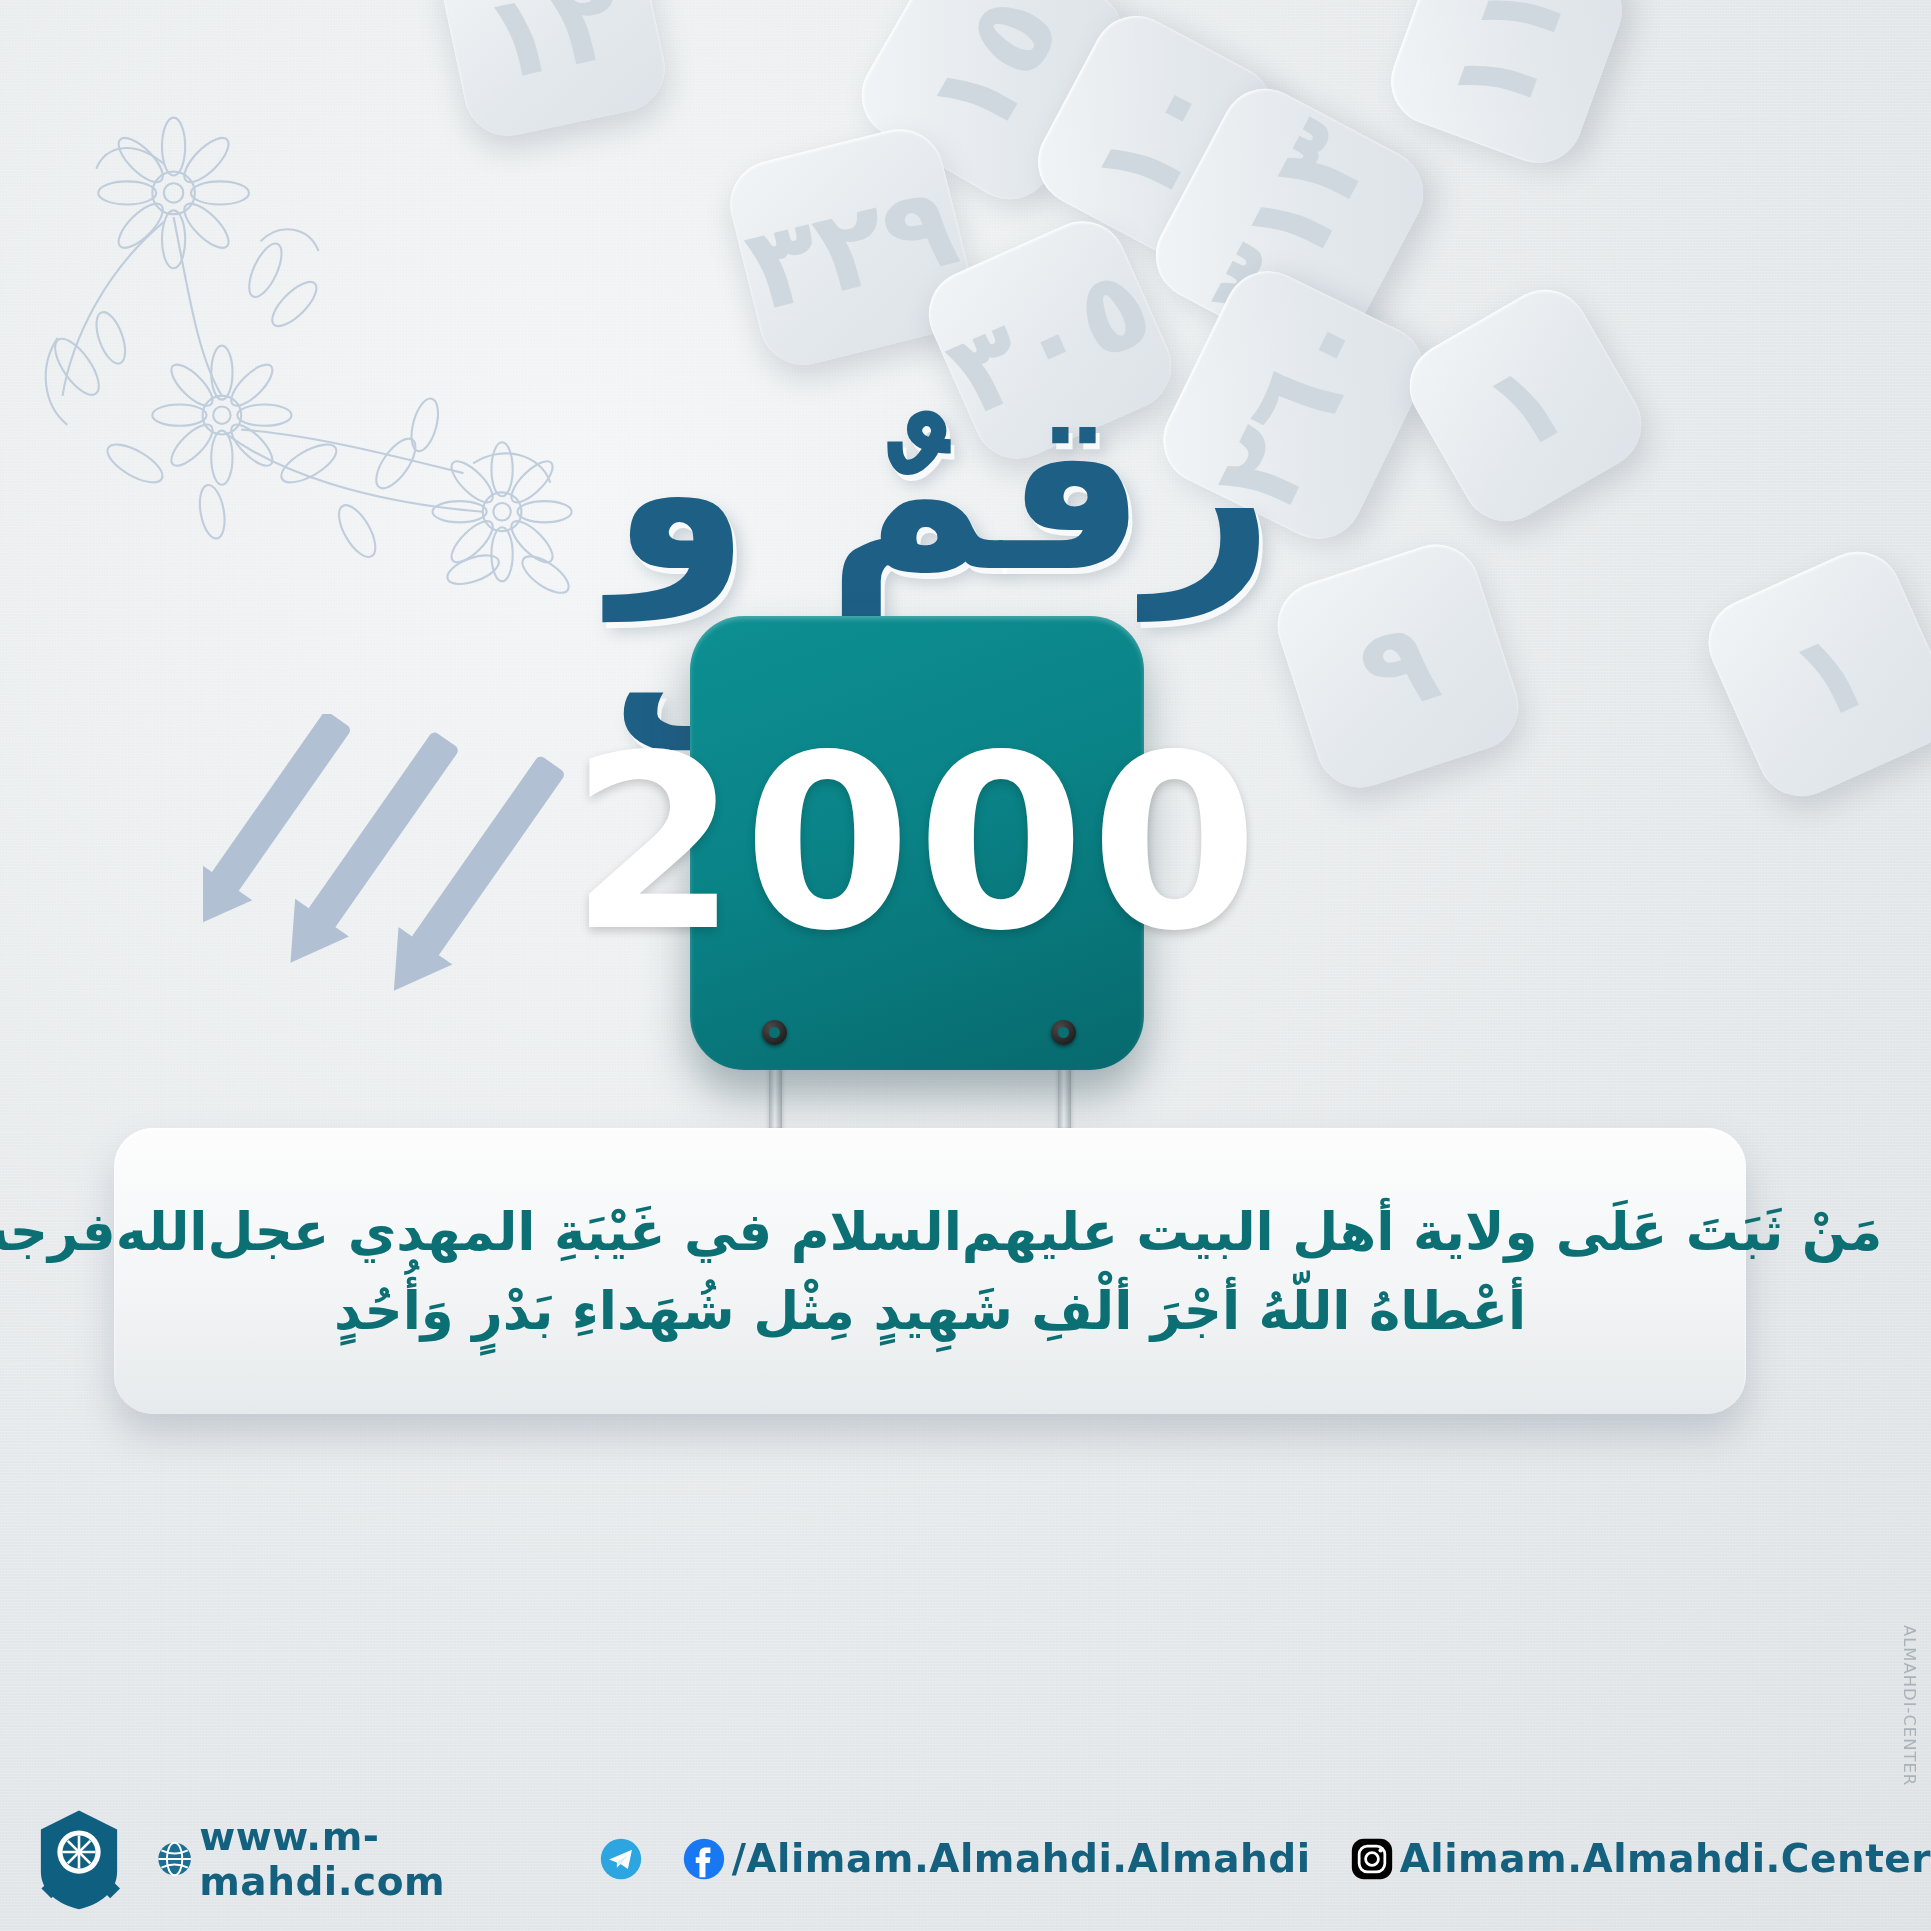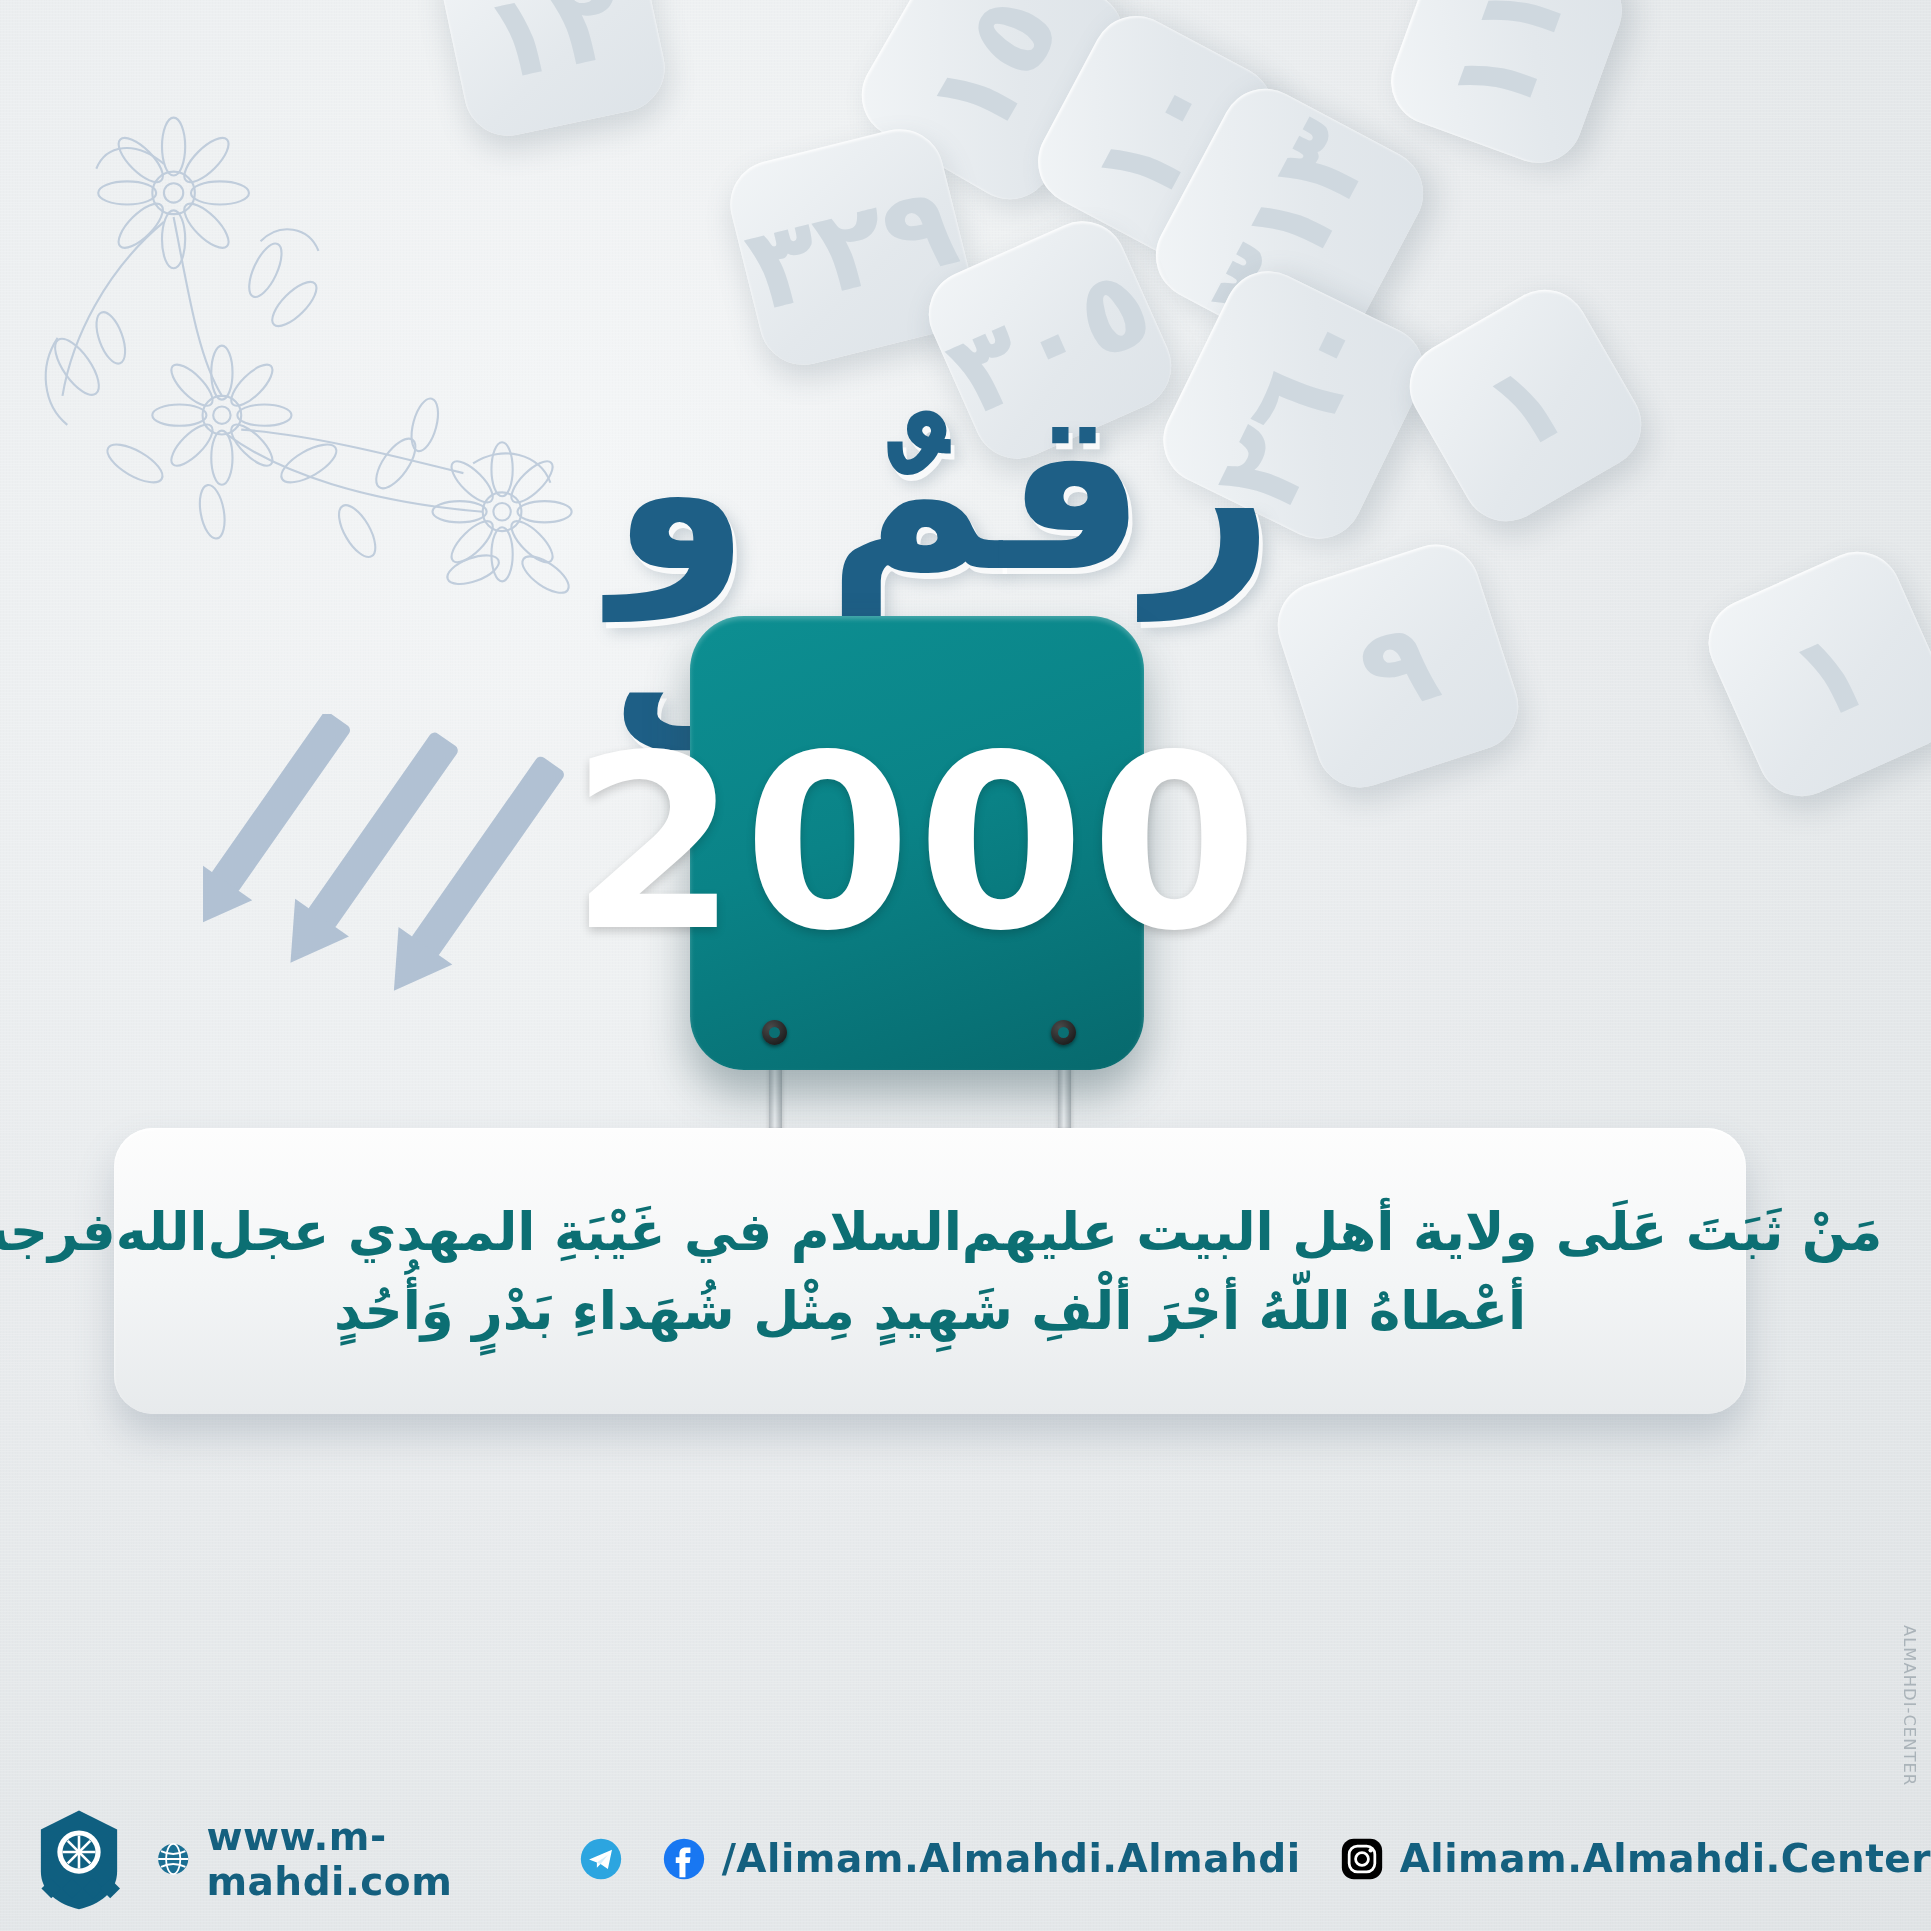--- a/index.html
+++ b/index.html
@@ -162,21 +162,21 @@
   }
   .logo{
     width:104px;height:104px;
     flex:0 0 auto;
     margin-right:25px;
   }
   .social{
     display:flex;align-items:center;gap:39px;
     direction:ltr;
   }
-  .social-item{display:flex;align-items:center;gap:16px;}
+  .social-item{display:flex;align-items:center;gap:6px;}
   .social-item .label{
     color:#14607f;
     font-weight:bold;
     font-size:39px;
     font-family:"DejaVu Sans", sans-serif;
     letter-spacing:0.5px;
   }
   .ic{width:44px;height:44px;border-radius:9.7px;display:block;}
 
   .corner-mark{

